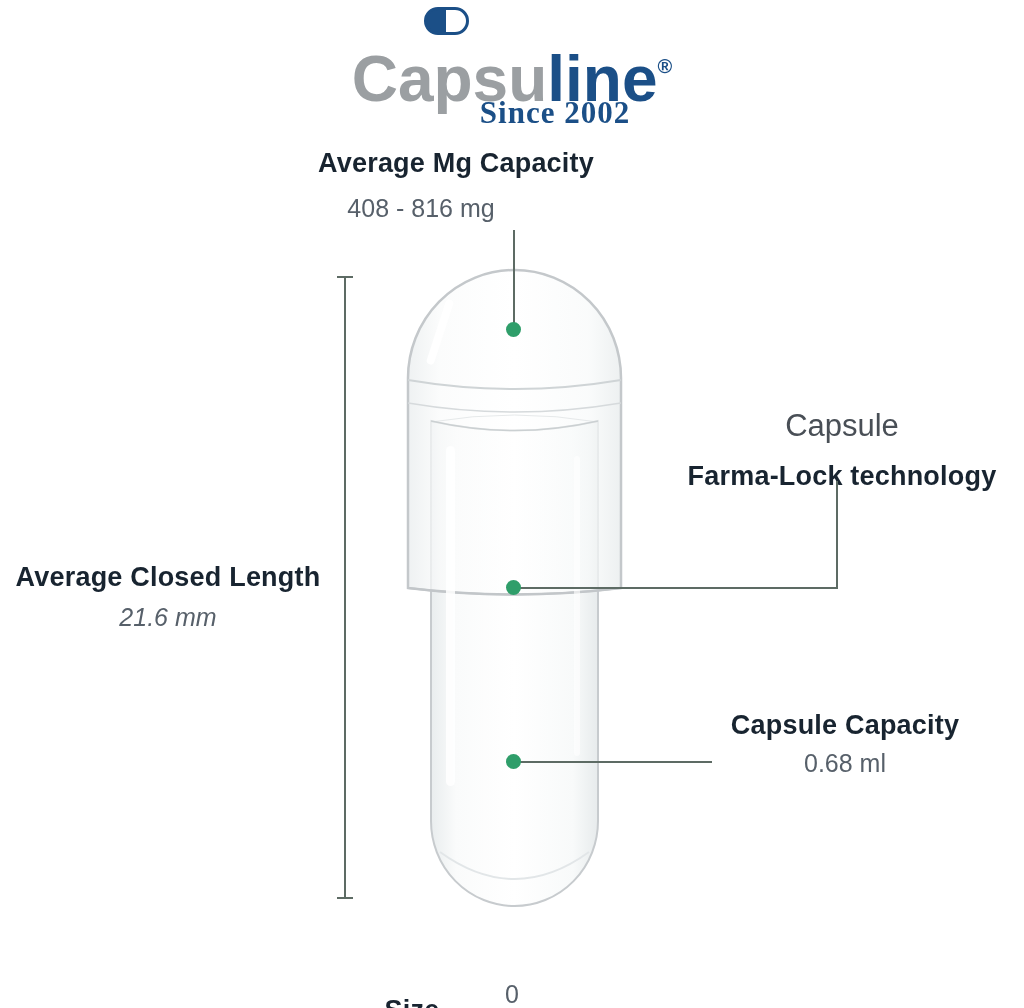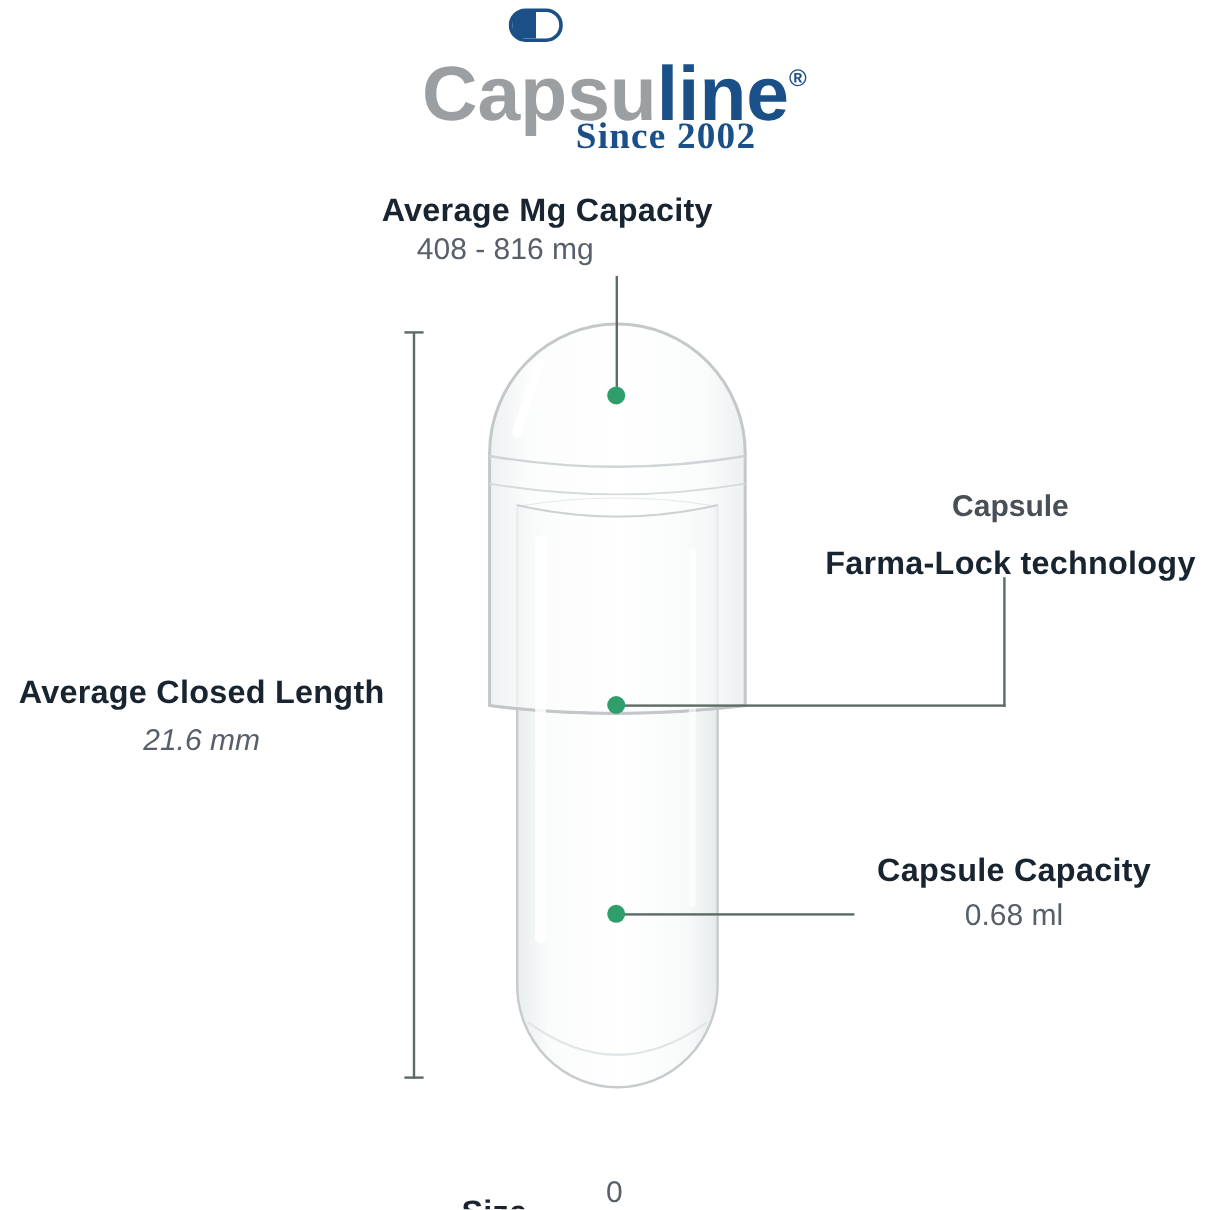--- a/index.html
+++ b/index.html
@@ -13,24 +13,24 @@
   .brand{left:0;top:30px;width:1024px;text-align:center;font-size:64px;font-weight:700;line-height:72px;}
   .brand .gray{color:#9b9fa2;}
   .brand .blue{color:#1b4f87;}
   .reg{font-size:20px;vertical-align:28px;color:#1b4f87;font-weight:700;}
   .tagline{left:0;top:95px;width:1024px;text-align:center;font-family:"Liberation Serif",serif;
            font-weight:700;font-size:31px;color:#1b4f87;letter-spacing:1px;padding-left:43px;}
 
   
   .heading{font-weight:700;font-size:27px;color:#182430;letter-spacing:.2px;}
   .value{font-weight:400;font-size:25px;color:#57606a;}
-  .sublabel{font-weight:700;font-size:25px;color:#494f56;}
+  .sublabel{font-weight:400;font-size:31px;color:#494f56;}
   .center{text-align:center;}
 
-  .avg-label{left:0;top:160px;width:912px;}
+  .avg-label{left:0;top:148px;width:912px;}
   .avg-value{left:0;top:194px;width:842px;}
 
   .overall-box{left:0;top:562px;width:336px;}
   .overall-box .value{display:block;margin-top:10px;font-style:italic;}
 
   .farma-box{left:664px;top:408px;width:356px;}
   .farma-box .heading{display:block;margin-top:17px;}
 
   .volume-box{left:670px;top:710px;width:350px;}
   .volume-box .value{display:block;margin-top:8px;}

